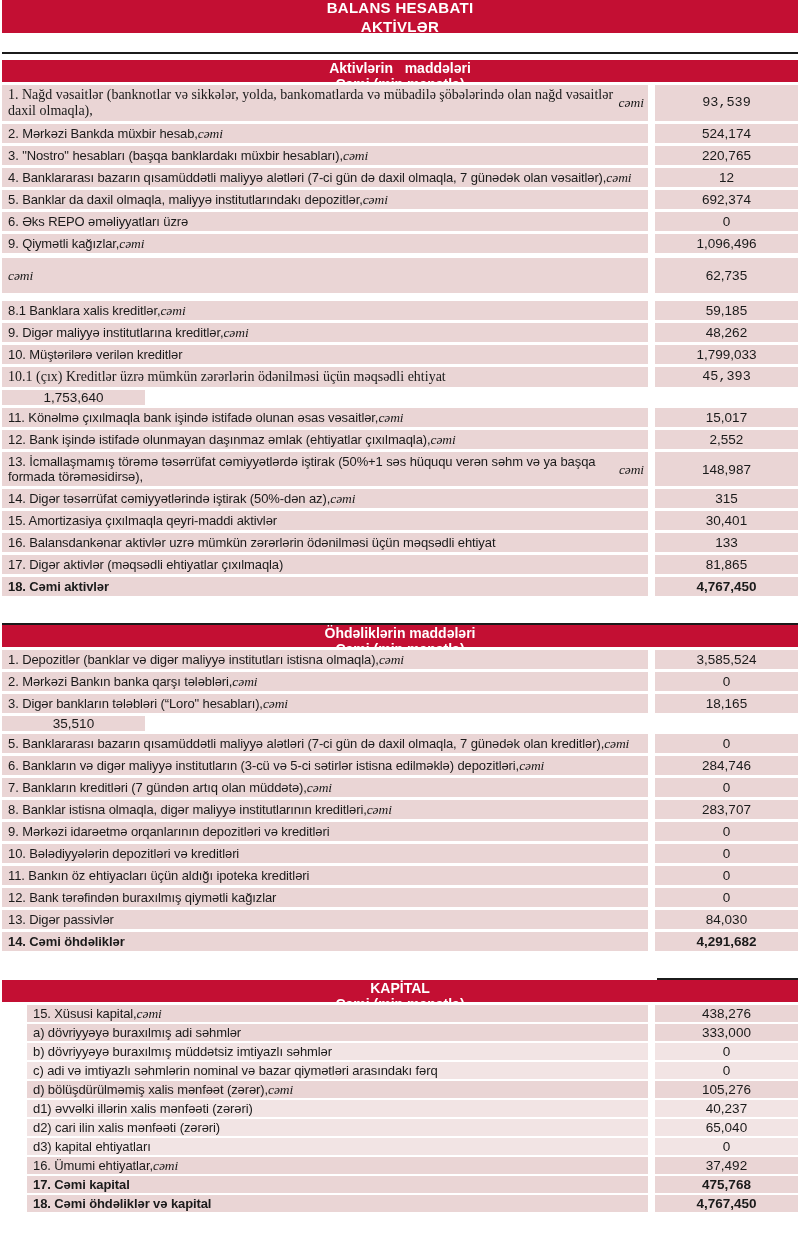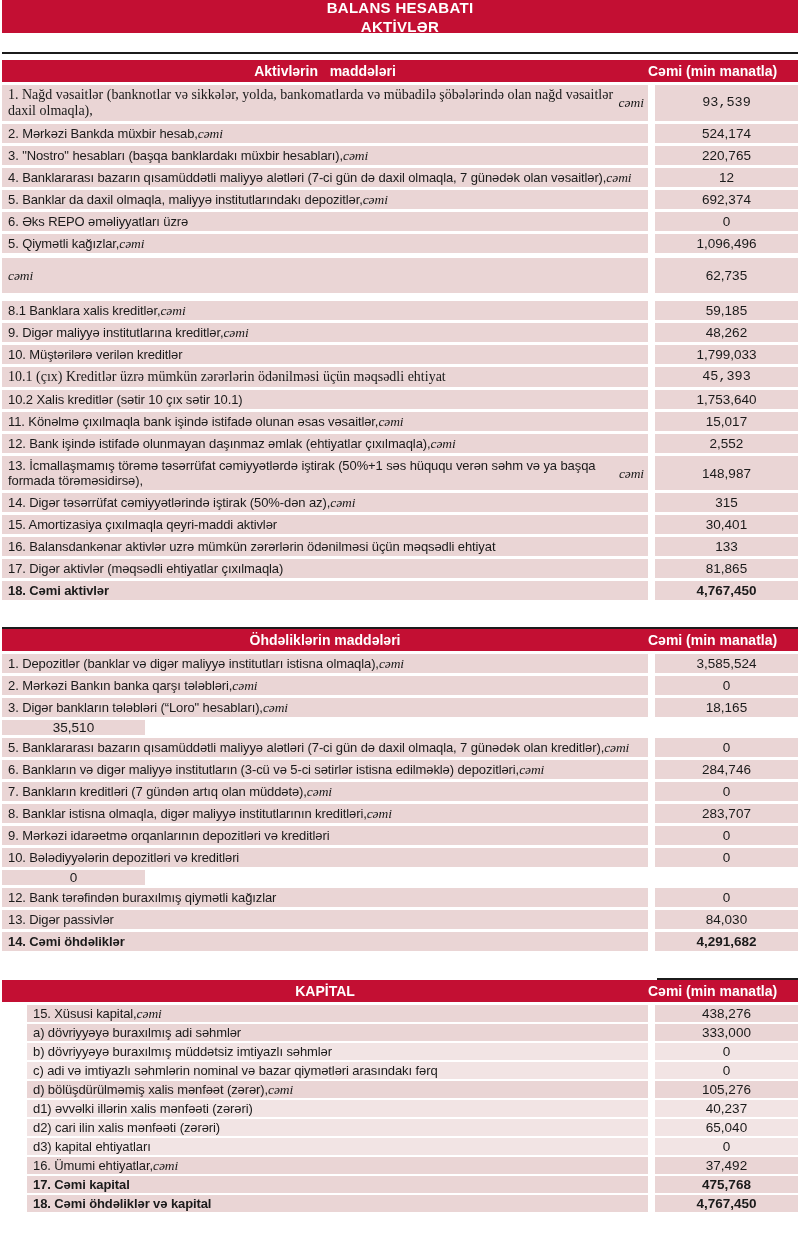--- a/index.html
+++ b/index.html
@@ -26,21 +26,21 @@
   
   .rule{height:2px;background:var(--rule);margin:0 2px;}
   .rule.r1{margin-top:19px;}
   .rule.r2{margin-top:27px;}
   .rule.partial{margin-top:27px;margin-left:657px;width:141px;}
   
   .btable{margin:0 2px;}
   .btable.t1{margin-top:6px;}
   .thead{
     background:var(--red);color:#fff;font-weight:bold;font-size:14px;
-    display:flex;height:22px;align-items:center;margin-bottom:3px;
+    display:flex;height:22px;align-items:center;margin-bottom:3px;flex-direction:column;
   }
   .thead .h-label{flex:1 1 auto;text-align:center;white-space:pre;}
   .thead .h-value{flex:0 0 150px;text-align:left;}
   .row{
     display:flex;column-gap:7px;margin-bottom:3px;background:#fff;
     font-size:13px;line-height:15px;letter-spacing:-0.1px;
   }
   .cell{background:var(--pink);display:flex;align-items:center;}
   .cell.label{flex:1 1 auto;padding:2px 4px 2px 6px;min-height:17px;text-align:left;}
   .cell.label span{display:inline;}
@@ -110,21 +110,21 @@
         <div class="cell value">692,374</div>
       </div>
       <div class="row">
         <div class="cell label">
           <span>6. Əks REPO əməliyyatları üzrə</span>
         </div>
         <div class="cell value">0</div>
       </div>
       <div class="row">
         <div class="cell label">
-          <span>5. Qiymətli kağızlar,</span>
+          <span>9. Qiymətli kağızlar,</span>
           <i class="suffix"> cəmi</i>
         </div>
         <div class="cell value">1,096,496</div>
       </div>
       <div class="row tall">
         <div class="cell label">
           <i class="suffix"> cəmi</i>
         </div>
         <div class="cell value">62,735</div>
       </div>
@@ -148,23 +148,20 @@
         </div>
         <div class="cell value">1,799,033</div>
       </div>
       <div class="row serif">
         <div class="cell label">
           <span>10.1 (çıx) Kreditlər üzrə mümkün zərərlərin ödənilməsi üçün məqsədli ehtiyat</span>
         </div>
         <div class="cell value">45,393</div>
       </div>
       <div class="row">
-        <div class="cell label">
-          <span>10.2 Xalis kreditlər (sətir 10 çıx sətir 10.1)</span>
-        </div>
         <div class="cell value">1,753,640</div>
       </div>
       <div class="row">
         <div class="cell label">
           <span>11. Könəlmə çıxılmaqla bank işində istifadə olunan əsas vəsaitlər,</span>
           <i class="suffix"> cəmi</i>
         </div>
         <div class="cell value">15,017</div>
       </div>
       <div class="row">
@@ -280,20 +277,23 @@
         </div>
         <div class="cell value">0</div>
       </div>
       <div class="row">
         <div class="cell label">
           <span>10. Bələdiyyələrin depozitləri və kreditləri</span>
         </div>
         <div class="cell value">0</div>
       </div>
       <div class="row">
+        <div class="cell label">
+          <span>11. Bankın öz ehtiyacları üçün aldığı ipoteka kreditləri</span>
+        </div>
         <div class="cell value">0</div>
       </div>
       <div class="row">
         <div class="cell label">
           <span>12. Bank tərəfindən buraxılmış qiymətli kağızlar</span>
         </div>
         <div class="cell value">0</div>
       </div>
       <div class="row">
         <div class="cell label">

